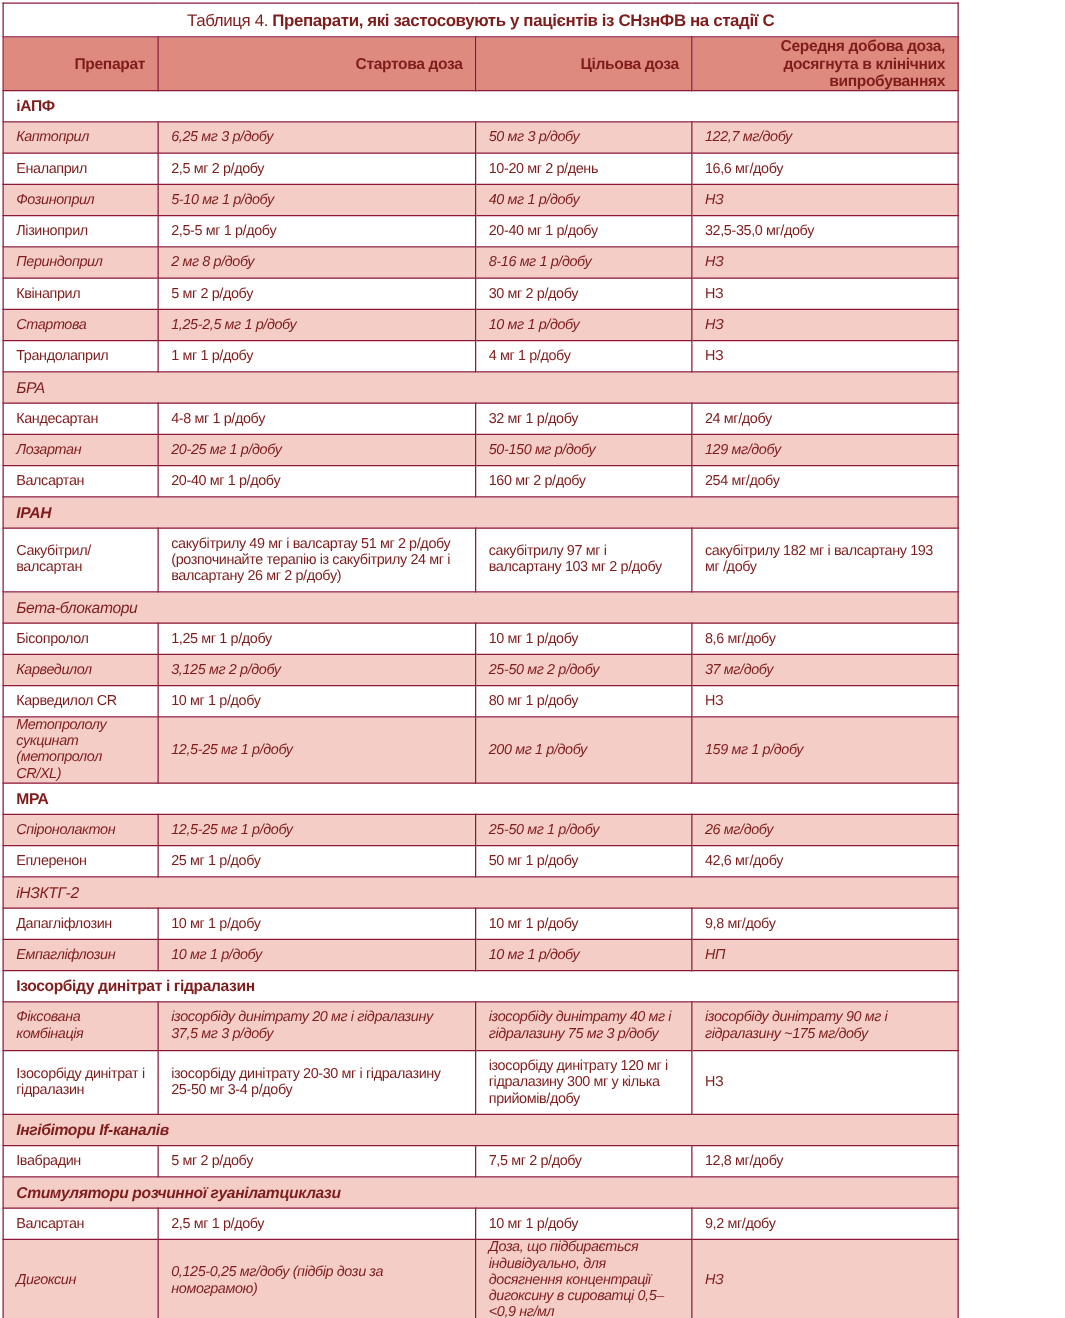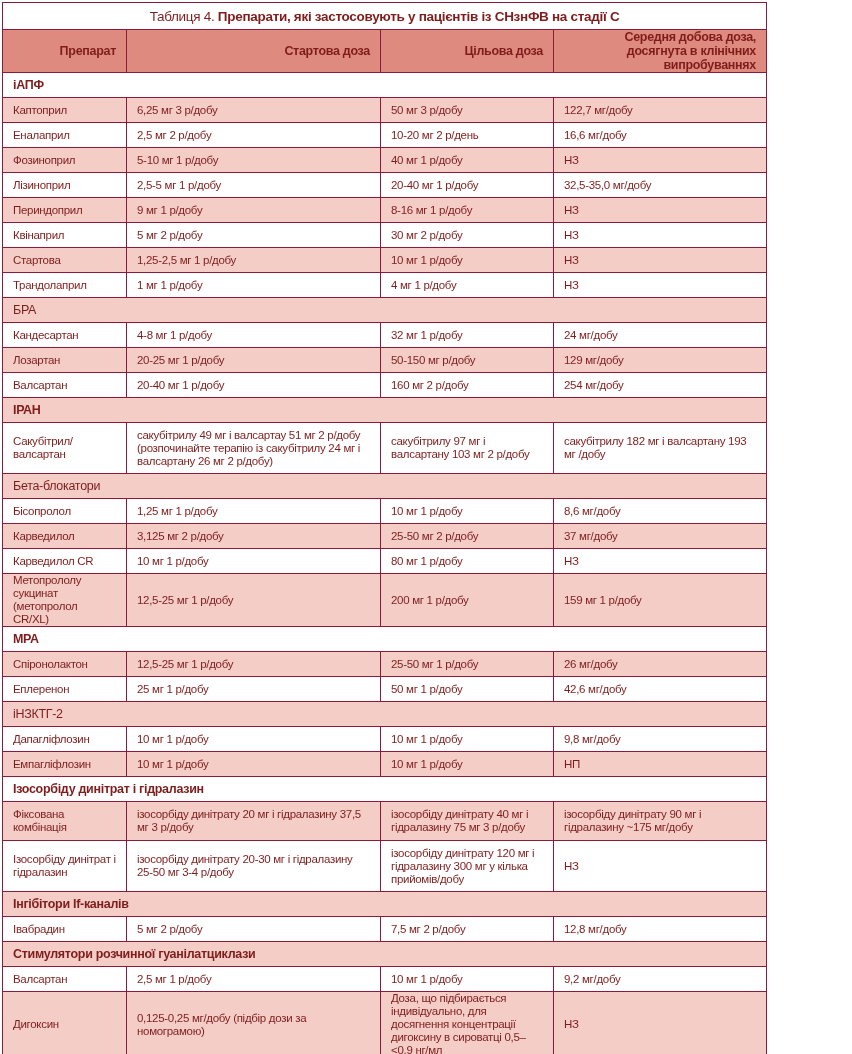--- a/index.html
+++ b/index.html
@@ -3,21 +3,21 @@
 <meta charset="utf-8">
 <style>
   html, body { margin: 0; padding: 0; background: #ffffff; }
   body { width: 852px; height: 1054px; overflow: hidden; font-family: "Liberation Sans Narrow", "Liberation Sans", sans-serif; }
   .wrap { position: absolute; left: 2px; top: 2px; width: 847px; }
   table { border-collapse: collapse; width: 673px; table-layout: fixed; font-family: "Liberation Sans", sans-serif; color: #7f1d1d; }
   td, th { border: 1.5px solid #8b1a3a; padding: 0 10px; font-size: 11.5px; line-height: 13px; vertical-align: middle; text-align: left; letter-spacing: -0.3px; }
   .title-cell { background: #ffffff; text-align: center; font-size: 13.5px; height: 26px; letter-spacing: -0.3px; }
   .title-cell .bold { font-weight: bold; }
   th { background: #df8a7f; font-weight: bold; text-align: right; font-size: 12.5px; height: 40px; line-height: 14px; }
-  tr.pink td { background: #f4cdc6; }
+  tr.pink td { background: #f4cdc6; font-style: italic; }
   tr.white td { background: #ffffff; }
   tr.r1 td { height: 24px; }
   tr.r2 td { height: 38px; }
   tr.r3 td { height: 50px; }
   tr.r4 td { height: 64px; }
   td.group { font-size: 12.5px; }
   td.group.b { font-weight: bold; }
   .c1 { width: 124px; } .c2 { width: 254px; } .c3 { width: 173px; } .c4 { width: 213px; }
 </style>
 </head>
@@ -65,21 +65,21 @@
           <td>НЗ</td>
         </tr>
         <tr class="white r1">
           <td>Лізиноприл</td>
           <td>2,5-5 мг 1 р/добу</td>
           <td>20-40 мг 1 р/добу</td>
           <td>32,5-35,0 мг/добу</td>
         </tr>
         <tr class="pink r1">
           <td>Периндоприл</td>
-          <td>9 мг 1 р/добу</td>
+          <td>2 мг 8 р/добу</td>
           <td>8-16 мг 1 р/добу</td>
           <td>НЗ</td>
         </tr>
         <tr class="white r1">
           <td>Квінаприл</td>
           <td>5 мг 2 р/добу</td>
           <td>30 мг 2 р/добу</td>
           <td>НЗ</td>
         </tr>
         <tr class="pink r1">

